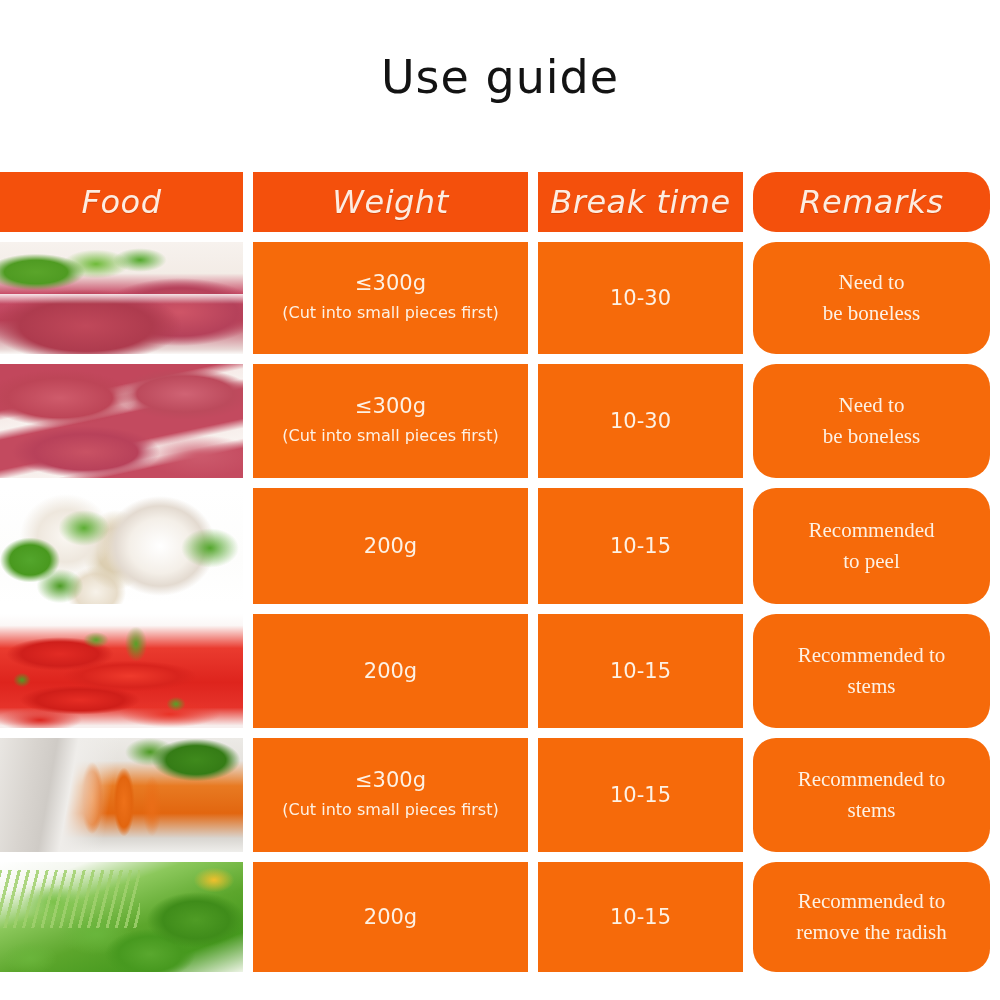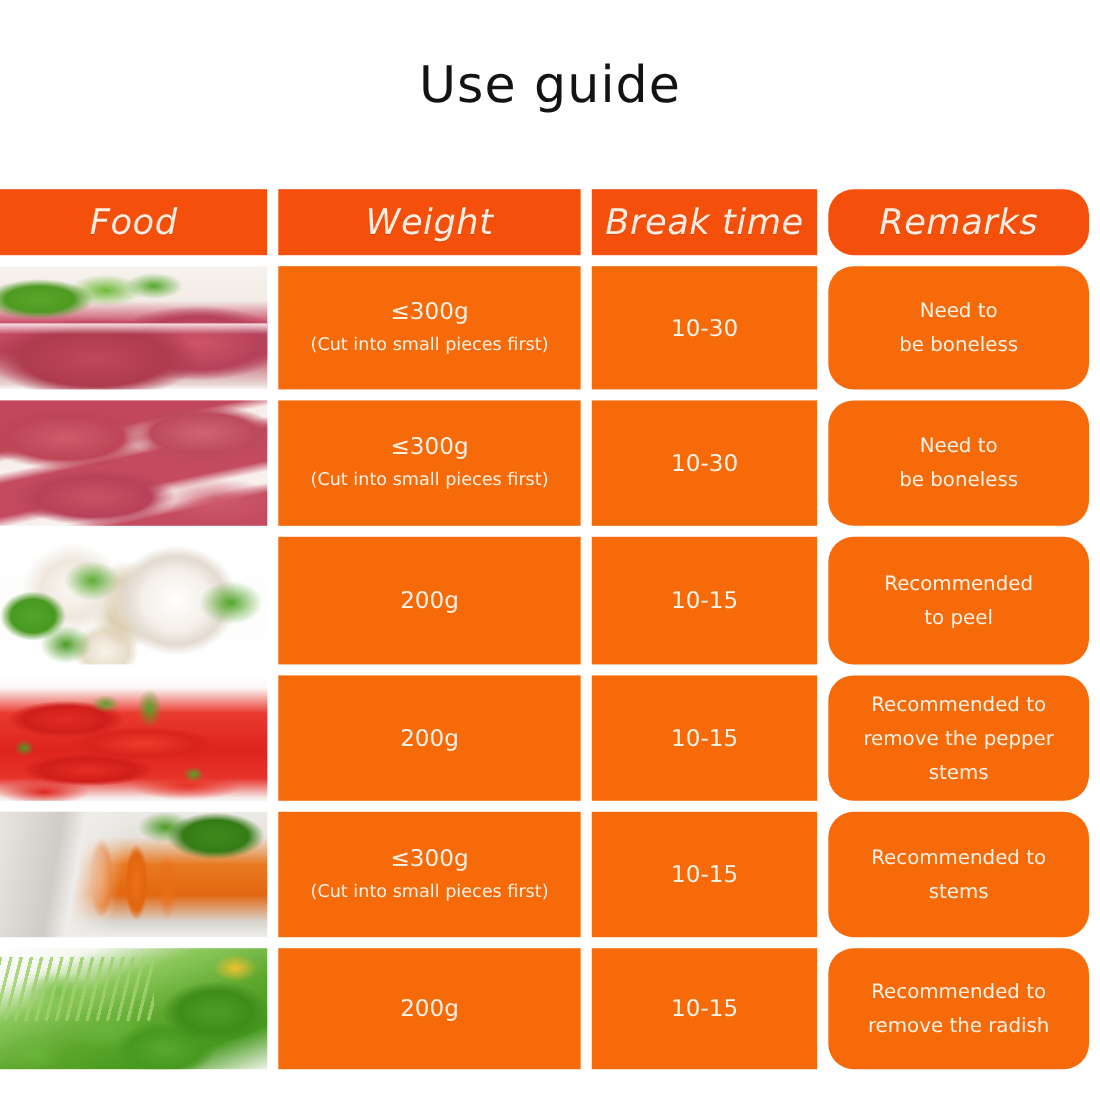--- a/index.html
+++ b/index.html
@@ -62,21 +62,21 @@
     align-items:center;justify-content:center;
     text-align:center;
     font-size:20px;
     line-height:30px;
     padding:4px 6px;
     box-sizing:border-box;
   }
   .body-cell .big{font-size:21px;}
   .body-cell .small{font-size:16px;}
   .break-cell{font-size:21px;}
-  .remark-cell{font-size:18px;line-height:31px;}
+  .remark-cell{font-size:21px;line-height:31px;font-family:Liberation Serif, serif;}
   .remark-line{display:block;white-space:nowrap;}
 
   
   .photo{
     position:relative;overflow:hidden;background:#fff;
     width:243px;
   }
 
   
   
@@ -237,21 +237,20 @@
       <div class="cell c-food photo ph-chili" style="height:114px"></div>
       <div class="gut"></div>
       <div class="cell c-weight body-cell" style="height:114px">
         <span class="big">200g</span>
       </div>
       <div class="gut"></div>
       <div class="cell c-break body-cell break-cell" style="height:114px">10-15</div>
       <div class="gut"></div>
       <div class="cell c-remarks body-cell remark-cell" style="height:114px">
         <span class="remark-line">Recommended to</span>
-        <span class="remark-line">remove the pepper</span>
         <span class="remark-line">stems</span>
       </div>
     </div>
 
     <div class="vgap"></div>
 
     <div class="row">
       <div class="cell c-food photo ph-carrot" style="height:114px"></div>
       <div class="gut"></div>
       <div class="cell c-weight body-cell" style="height:114px">

